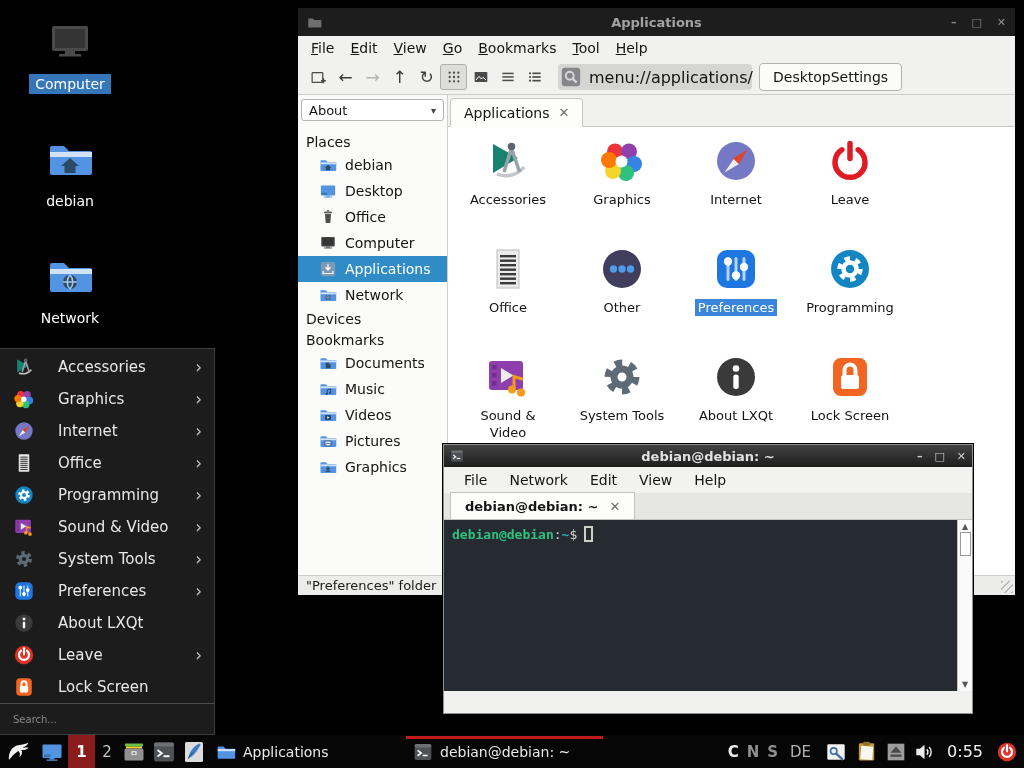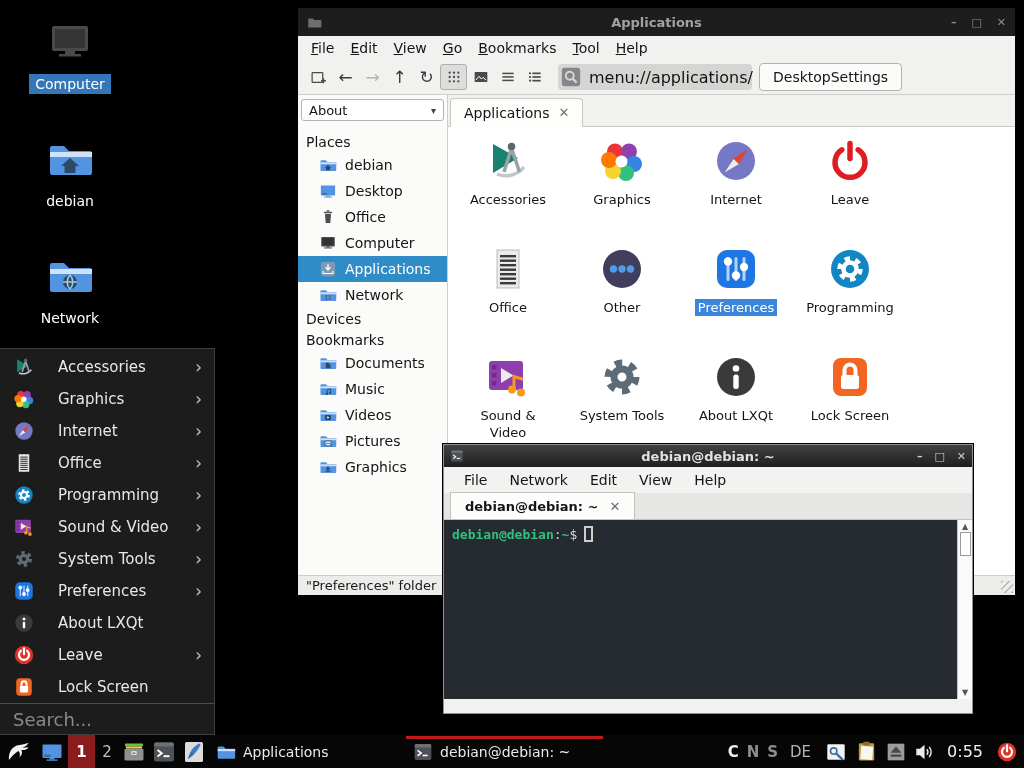--- a/index.html
+++ b/index.html
@@ -12,21 +12,21 @@
   .desk-icon .di-label { display:inline-block; margin-top:4px; font-size:14px; color:#fff; padding:1px 6px; line-height:18px; }
   .desk-icon.selected .di-label { background:#3476b8; }
 
   
   #start-menu { position:absolute; left:0; top:348px; width:215px; height:387px;
     background:#1c1c1c; border:1px solid #3e3e3e; border-left:none; display:flex; flex-direction:column; z-index:5; }
   #menu-items { flex:1; padding-top:2px; }
   .menu-item { height:32px; display:flex; align-items:center; padding:0 12px 0 13px; color:#e8e8e8; font-size:15px; }
   .menu-item .mi-icon { width:22px; height:22px; margin-right:23px; display:flex; align-items:center; }
   .menu-item .mi-arrow { margin-left:auto; color:#c0c0c0; font-size:17px; line-height:1; }
-  #menu-search { height:31px; border-top:1px solid #4d4d4d; display:flex; align-items:center; padding:0 13px; color:#8a8a8a; font-size:18px; }
+  #menu-search { height:31px; border-top:1px solid #4d4d4d; display:flex; align-items:center; padding:0 13px; color:#8a8a8a; font-size:10px; }
 
   
   .win-btns { display:flex; gap:15px; margin-left:auto; align-items:center; }
   .win-btn { font-size:11px; line-height:1; font-weight:bold; }
 
   
   #fm { position:absolute; left:298px; top:8px; width:717px; height:587px; background:#f1f1ef; z-index:2;
         display:flex; flex-direction:column; box-shadow:0 0 0 1px #000; }
   #fm-titlebar { height:28px; background:#1d1d1d; display:flex; align-items:center; padding:0 9px; position:relative; }
   #fm-title { position:absolute; left:0; right:0; text-align:center; color:#a2a2a2; font-weight:bold; font-size:13px; }
@@ -70,21 +70,21 @@
       border:1px solid #8f8f8f; z-index:3; display:flex; flex-direction:column; box-shadow:0 0 0 1px #000; }
   #term-titlebar { height:22px; background:linear-gradient(#424242,#1e1e1e); display:flex; align-items:center; padding:0 6px; position:relative; }
   #term-title { position:absolute; left:0; right:0; text-align:center; color:#e2e2e2; font-weight:bold; font-size:13px; }
   #term-titlebar .win-btn { color:#cfcfcf; }
   #term-titlebar .win-btns { gap:12px; }
   #term-menubar { height:26px; display:flex; align-items:center; padding-left:9px; font-size:14px; color:#141414; background:#f2f2f1; }
   .tm-item { padding:0 11px; }
   #term-tabbar { height:27px; background:#e6e6e4; border-bottom:1px solid #c2c2c0; display:flex; align-items:flex-end; }
   #term-tab { height:27px; background:#fcfcfb; border:1px solid #c2c2c0; border-bottom:none; margin-left:6px;
       display:flex; align-items:center; gap:11px; padding:0 14px; font-size:13px; font-weight:bold; color:#141414; }
-  #term-main { flex:1; display:flex; min-height:0; margin-bottom:14px; }
+  #term-main { flex:1; display:flex; min-height:0; margin-bottom:22px; }
   #term-content { flex:1; background:#262b31; padding:6px 8px; font-family:"DejaVu Sans Mono","Liberation Mono",monospace;
       font-size:13px; line-height:18px; white-space:pre; }
   #term-content .p-user { color:#2ec27e; font-weight:bold; }
   #term-content .p-sep { color:#d3d7cf; }
   #term-content .p-path { color:#34b2b2; font-weight:bold; }
   #term-content .p-dollar { color:#d3d7cf; }
   #term-cursor { display:inline-block; width:9px; height:16px; border:2px solid #ccd0c8; vertical-align:-3px; margin-left:7px; }
   #term-scroll { width:15px; background:#fafafa; border-left:1px solid #c4c4c2; display:flex; flex-direction:column;
       align-items:center; justify-content:space-between; padding:2px 0; }
   #term-scroll .sb-arrow { color:#555; font-size:8px; }

